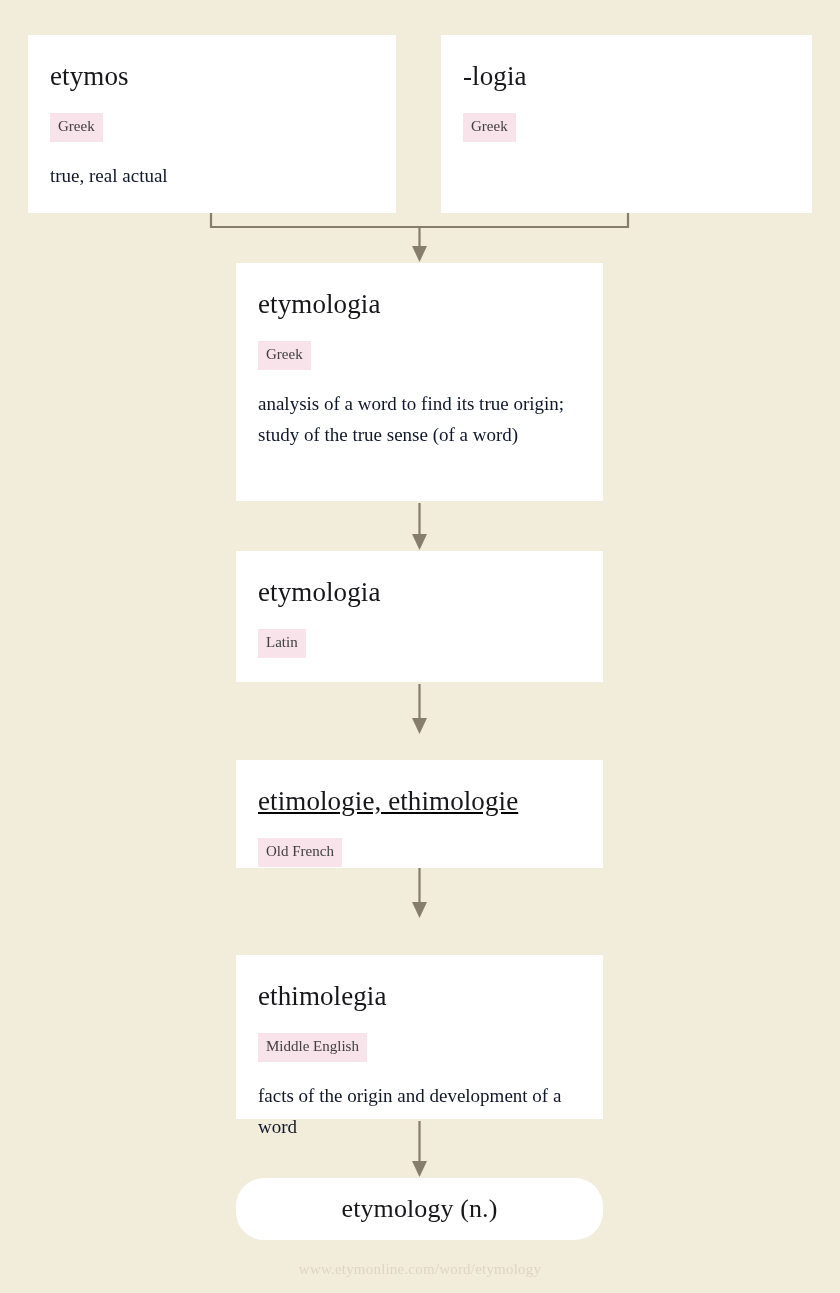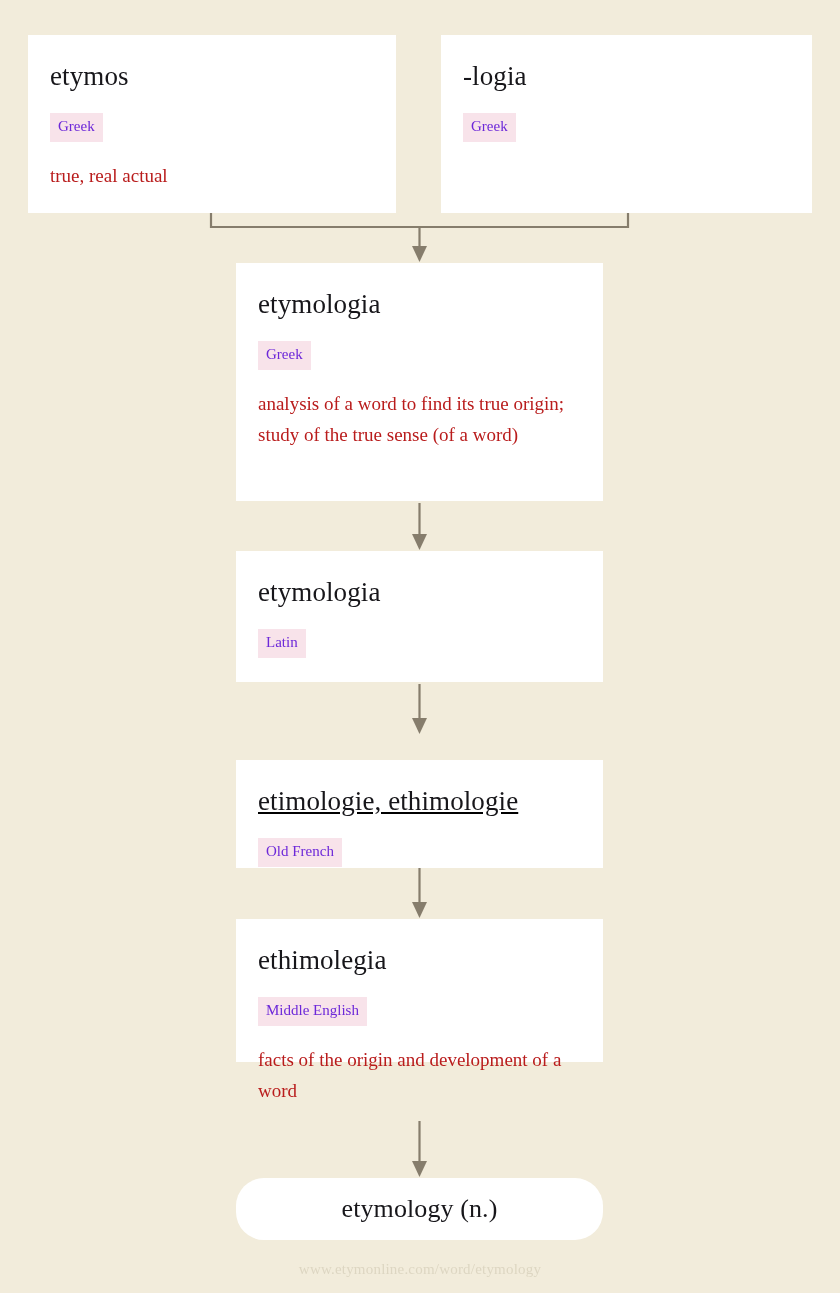--- a/index.html
+++ b/index.html
@@ -52,34 +52,34 @@
     margin: 0;
   }
 
   .badge-row {
     margin-top: 22px;
     line-height: 0;
   }
   .badge {
     display: inline-block;
     background: #f8e3ea;
-    color: #6d28d9;
+    color: #404040;
     font-family: "Liberation Serif", "DejaVu Serif", serif;
     font-size: 15px;
     line-height: 1.45;
     padding: 3px 8px 4px 8px;
     white-space: nowrap;
   }
 
   .card-def {
     margin-top: 19px;
     font-family: "Liberation Serif", "DejaVu Serif", serif;
     font-size: 19px;
     line-height: 1.62;
-    color: #b91c1c;
+    color: #0f172a;
   }
 
   
   #card-etymos {
     left: 28px;
     top: 35px;
     width: 368px;
     height: 178px;
   }
   #card-logia {
@@ -88,21 +88,21 @@
     width: 371px;
     height: 178px;
   }
 
   
   .col-card { left: 236px; width: 367px; }
 
   #card-etymologia-greek { top: 263px;  height: 238px; }
   #card-etymologia-latin { top: 551px;  height: 131px; }
   #card-old-french       { top: 760px;  height: 108px; text-decoration: underline; }
-  #card-middle-english   { top: 919px;  height: 143px; }
+  #card-middle-english   { top: 955px;  height: 164px; }
 
   #card-final {
     left: 236px;
     top: 1178px;
     width: 367px;
     height: 62px;
     display: flex;
     align-items: center;
     justify-content: center;
     border-radius: 28px;

